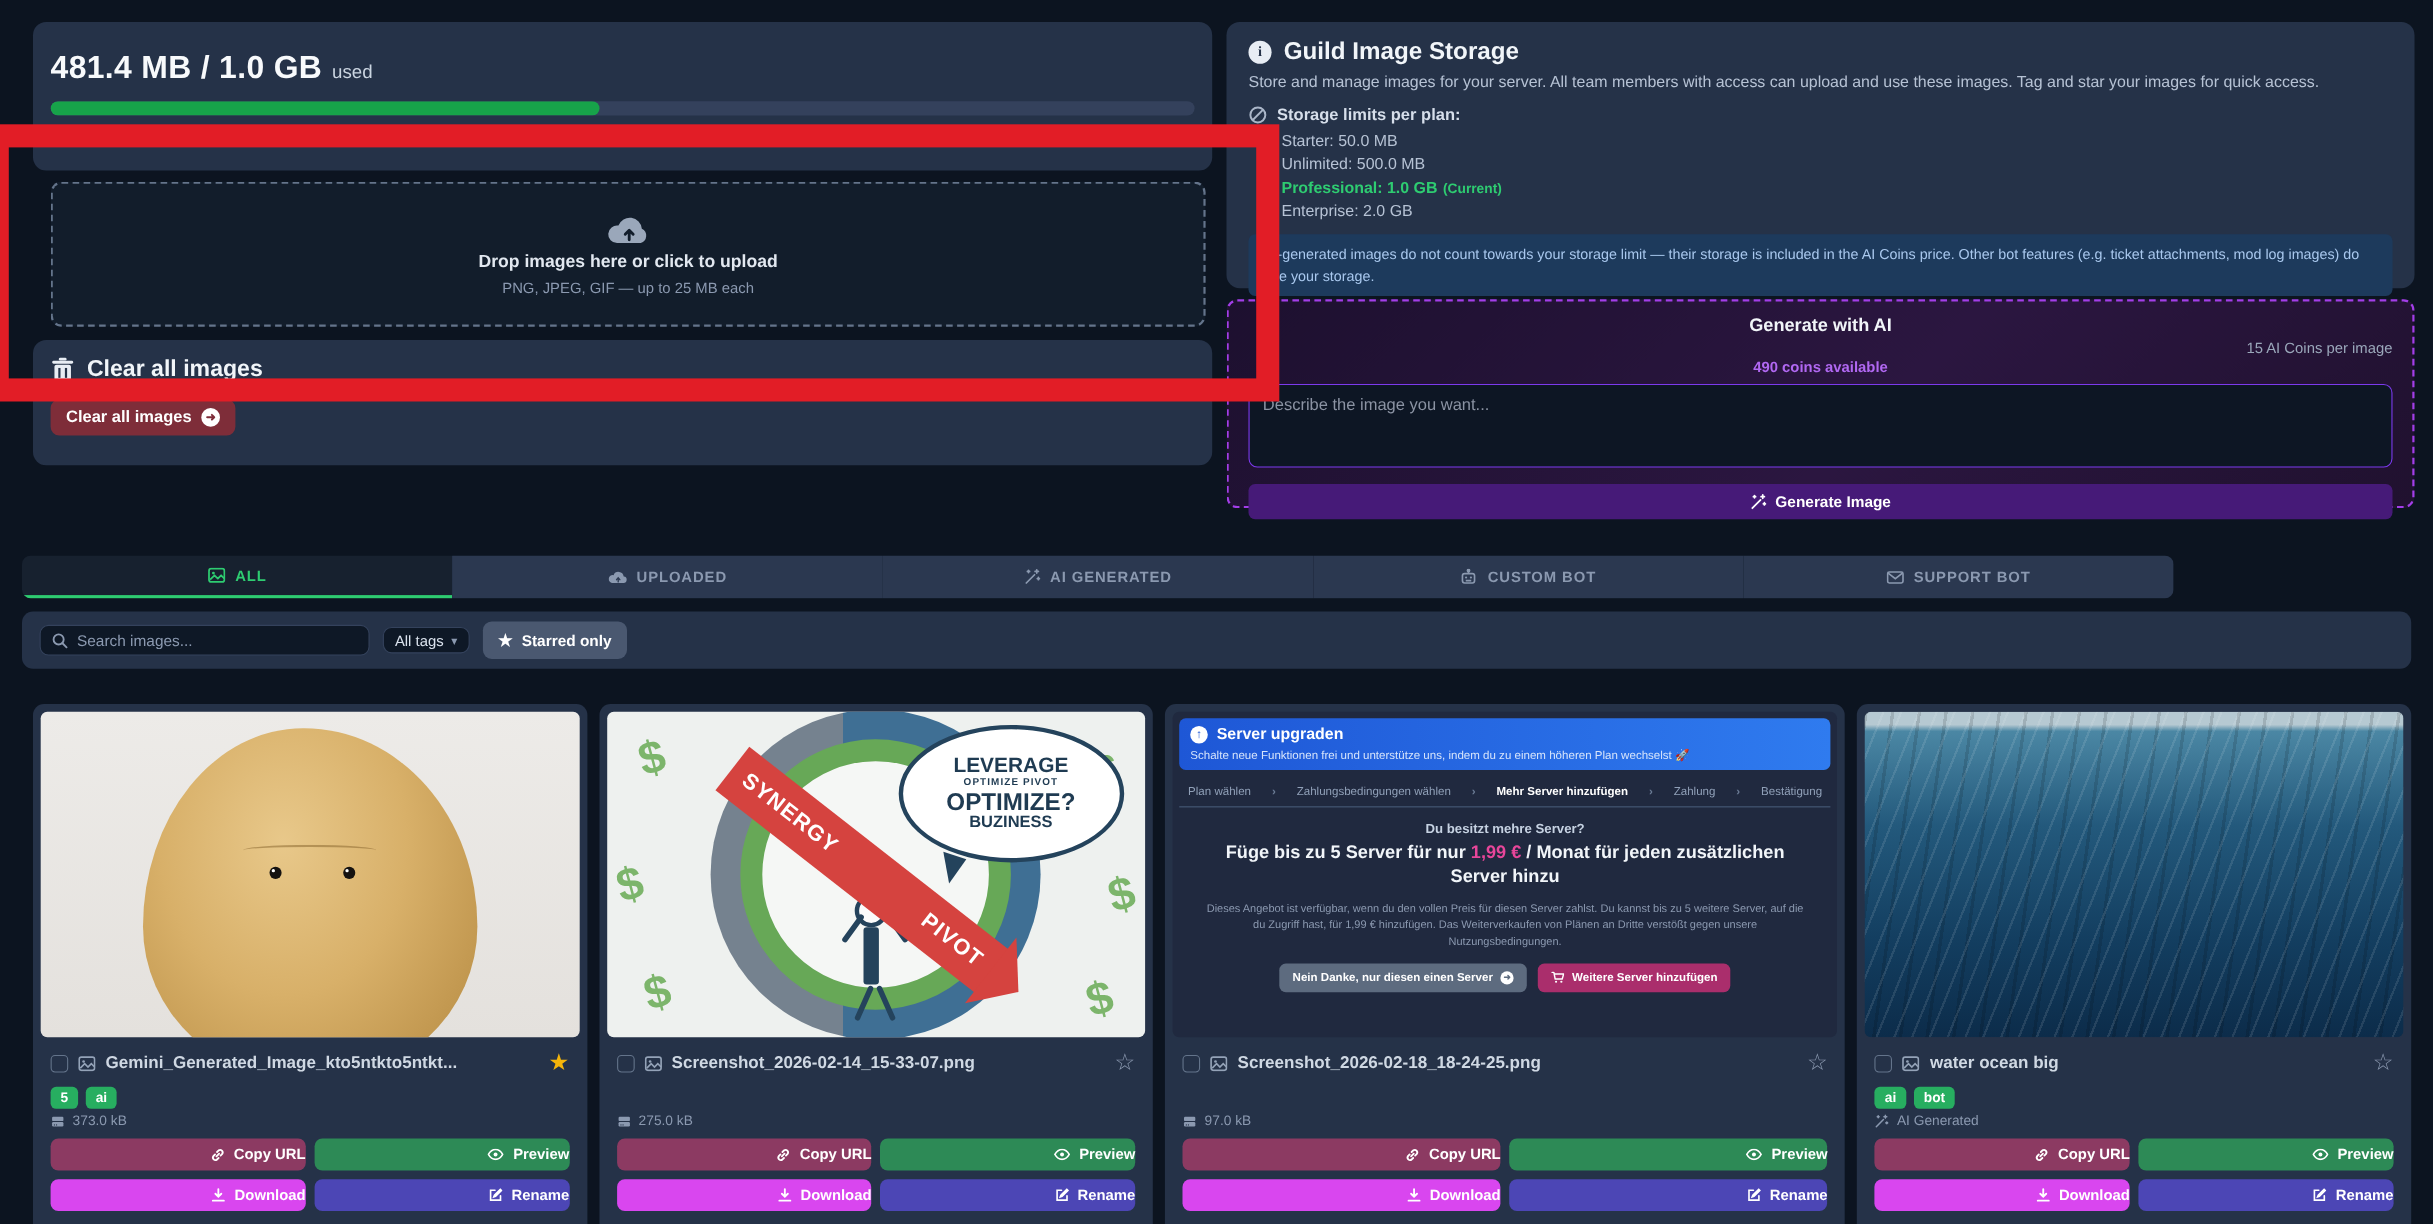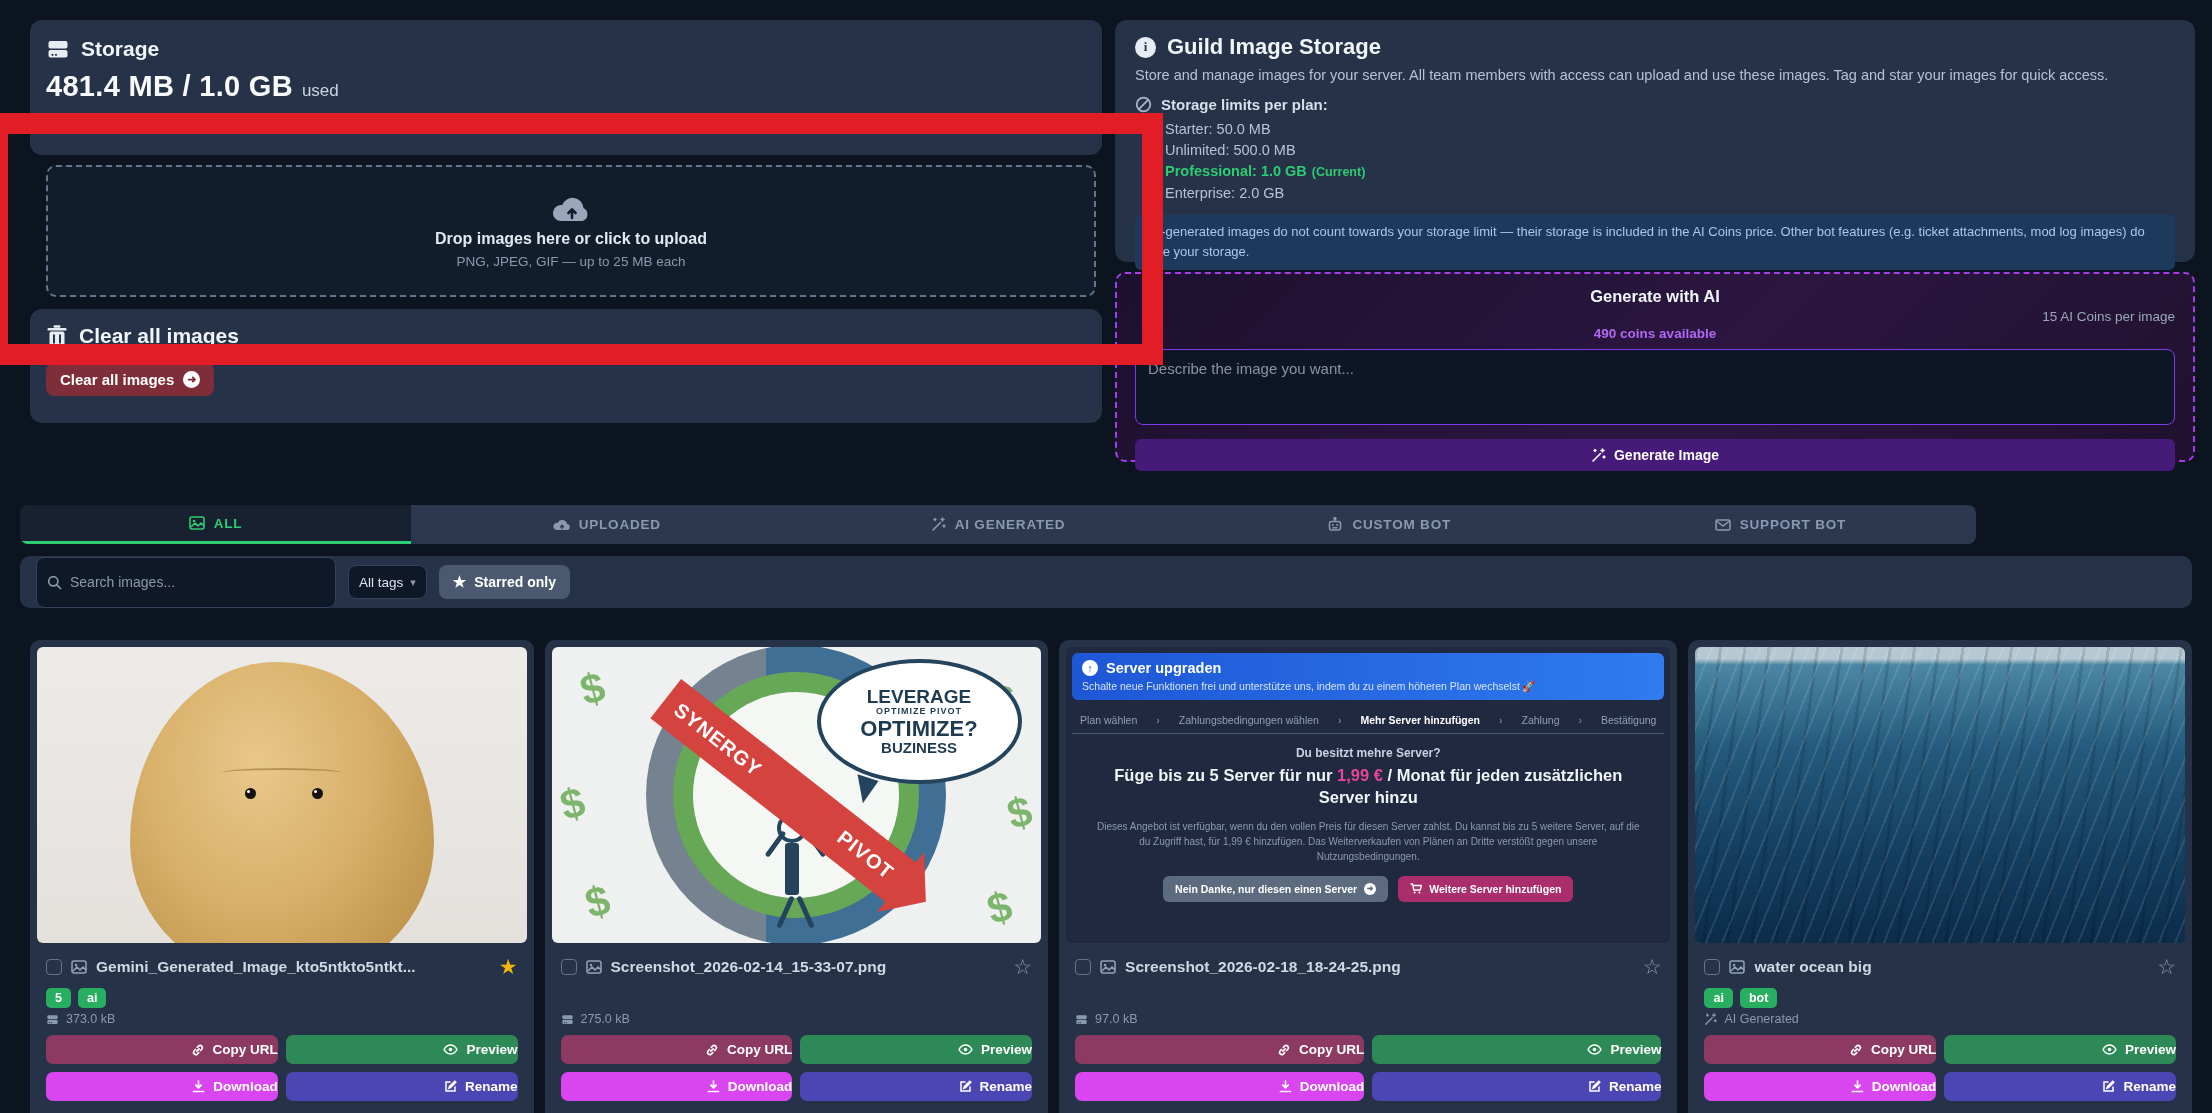--- a/index.html
+++ b/index.html
@@ -71,25 +71,25 @@
 
   
   #tabs { position:absolute; left:20px; top:505px; width:1956px; height:39px; display:flex; border-radius:8px; overflow:hidden; }
   .tab { flex:1; display:flex; align-items:center; justify-content:center; gap:9px;
     background:#2b3850; color:#8b99b0; font-size:13.5px; font-weight:bold; letter-spacing:.06em; cursor:pointer; }
   .tab.active { background:#17212f; color:#2ecc71; border-bottom:3px solid #2ecc71; }
 
   
   #filter-bar { position:absolute; left:20px; top:556px; width:2172px; height:52px; border-radius:10px;
     display:flex; align-items:center; gap:12px; padding:0 16px; background:#253248; }
-  #search-box { width:300px; height:51px; background:#0e1826; border:1px solid #34425c; border-radius:8px;
+  #search-box { width:300px; height:28px; background:#0e1826; border:1px solid #34425c; border-radius:8px;
     display:flex; align-items:center; gap:8px; padding:0 10px; color:#8b99b0; }
   #search-box input { flex:1; background:transparent; border:none; outline:none; color:#dbe3ee; font-size:14px; font-family:inherit; }
   #search-box input::placeholder { color:#8b99b0; }
-  #tags-select { height:34px; background:#0e1826; border:1px solid #34425c; border-radius:8px;
+  #tags-select { height:24px; background:#0e1826; border:1px solid #34425c; border-radius:8px;
     display:flex; align-items:center; gap:7px; padding:0 10px; color:#dbe3ee; font-size:13.5px; cursor:pointer; }
   #starred-btn { height:34px; background:#4a5870; border:none; border-radius:8px; padding:0 14px;
     display:flex; align-items:center; gap:8px; color:#fff; font-size:14px; font-weight:bold; cursor:pointer; font-family:inherit; }
 
   
   #grid { position:absolute; left:30px; top:640px; width:2162px;
     display:grid; grid-template-columns:repeat(4,1fr); gap:11px; }
   .img-card { background:#253248; border-radius:10px; padding:7px; height:486px; }
   .media { height:296px; border-radius:6px; overflow:hidden; position:relative; }
   .info { padding:13px 9px 0; }
@@ -175,31 +175,20 @@
   
   .media-ocean { background:
     repeating-linear-gradient(112deg, rgba(255,255,255,.10) 0 2px, rgba(255,255,255,0) 2px 15px),
     repeating-linear-gradient(98deg, rgba(0,0,0,.13) 0 3px, rgba(0,0,0,0) 3px 24px),
     linear-gradient(180deg,#b6c9d2 0%,#b6c9d2 4%,#4b87a4 6%,#23597c 35%,#133e60 70%,#0c2c4a 100%); }
 </style>
 </head>
 <body>
 
 <div id="storage-card" class="card">
-  <div class="card-head">
-    <span>
-      <svg width="24" height="24" viewBox="0 0 24 24" fill="#e8edf4">
-        <rect x="2.5" y="4" width="19" height="7.4" rx="2"></rect>
-          <rect x="2.5" y="13" width="19" height="7.4" rx="2"></rect>
-        <circle cx="6.5" cy="17.8" r="1.1" fill="#253248"></circle>
-          <circle cx="10" cy="17.8" r="1.1" fill="#253248"></circle>
-      </svg>
-    </span>
-    <span>Storage</span>
-  </div>
   <div id="usage-line">
     <span class="big">481.4 MB / 1.0 GB</span>
     <span class="suffix">used</span>
   </div>
   <div id="progress-track">
     <div id="progress-fill" style="width: 48%;"></div>
   </div>
 </div>
 
 <div id="dropzone">

